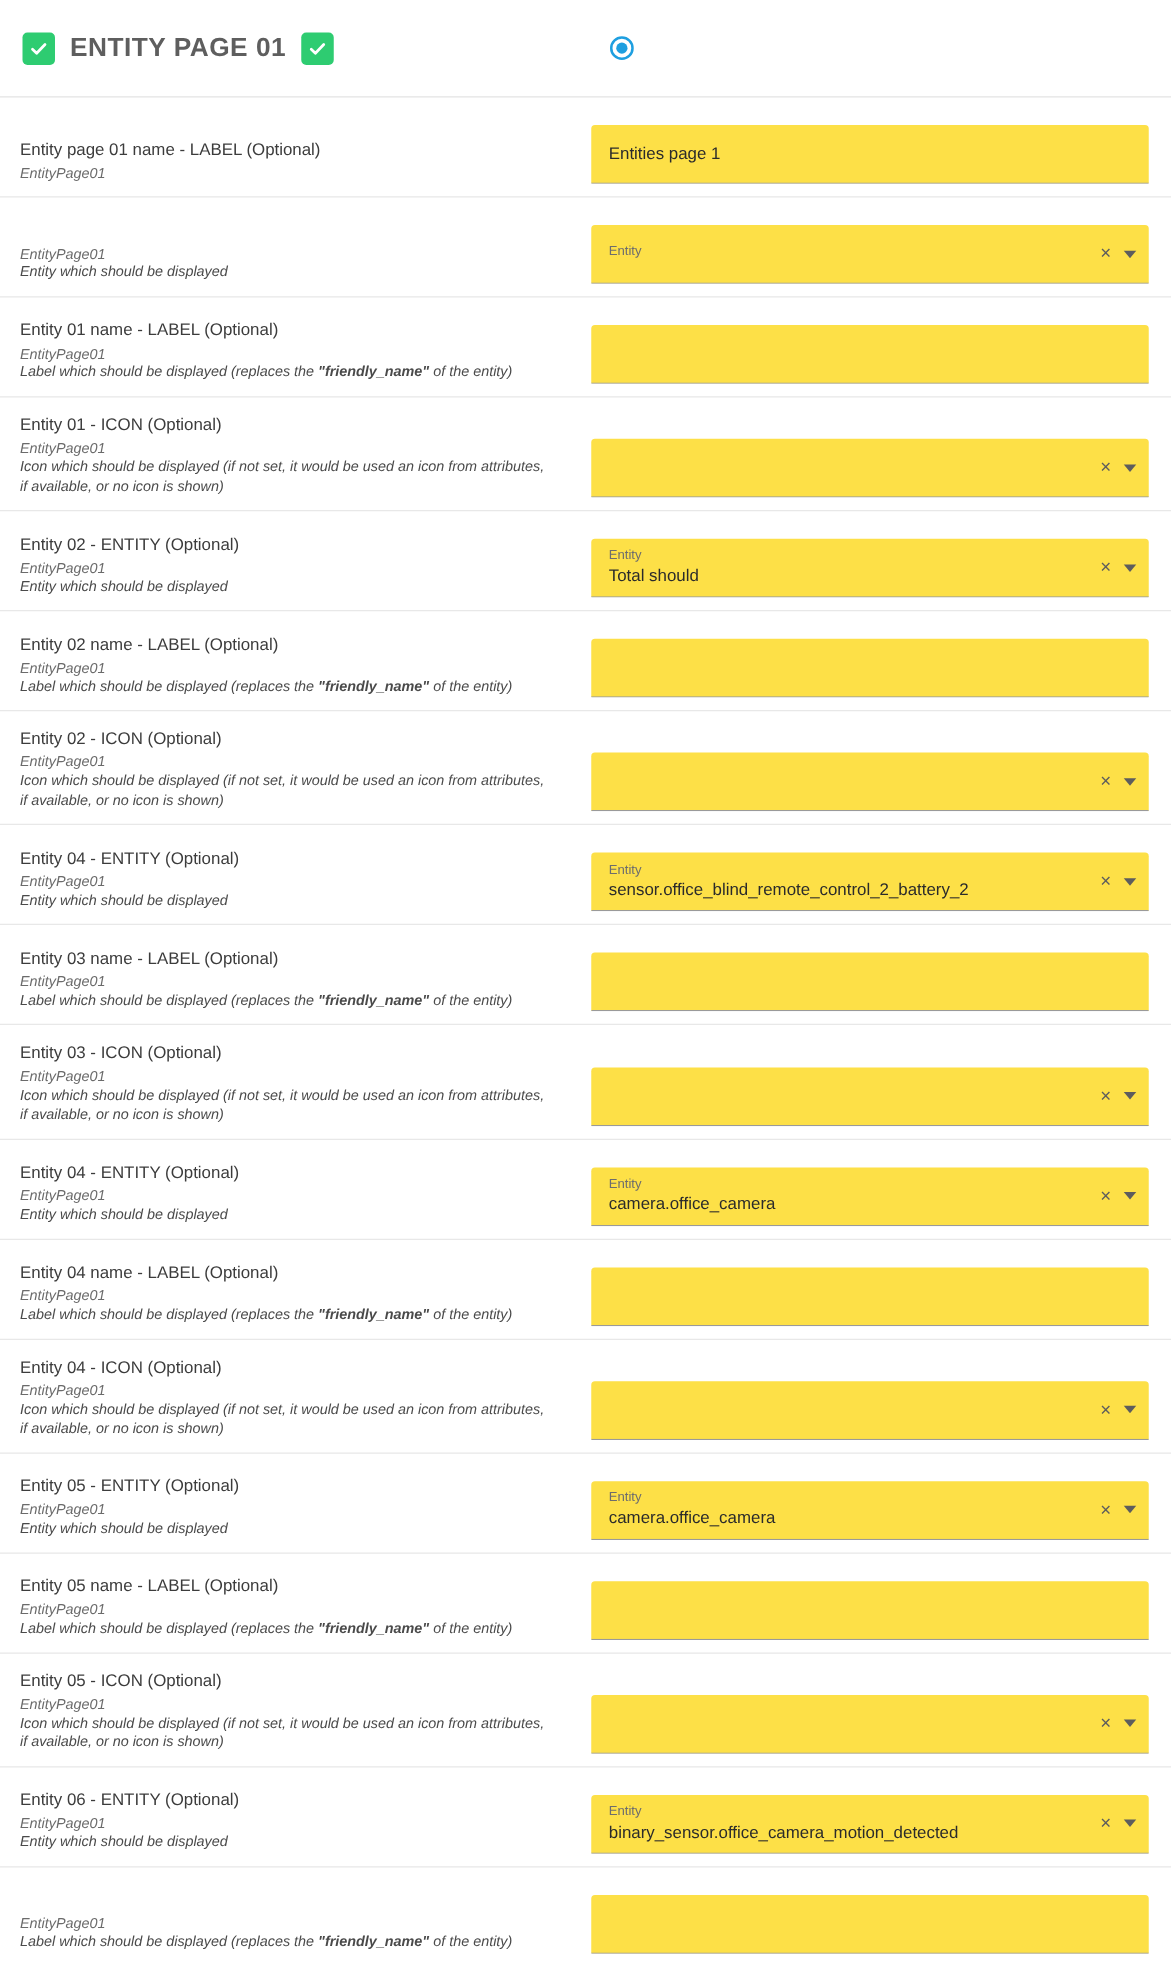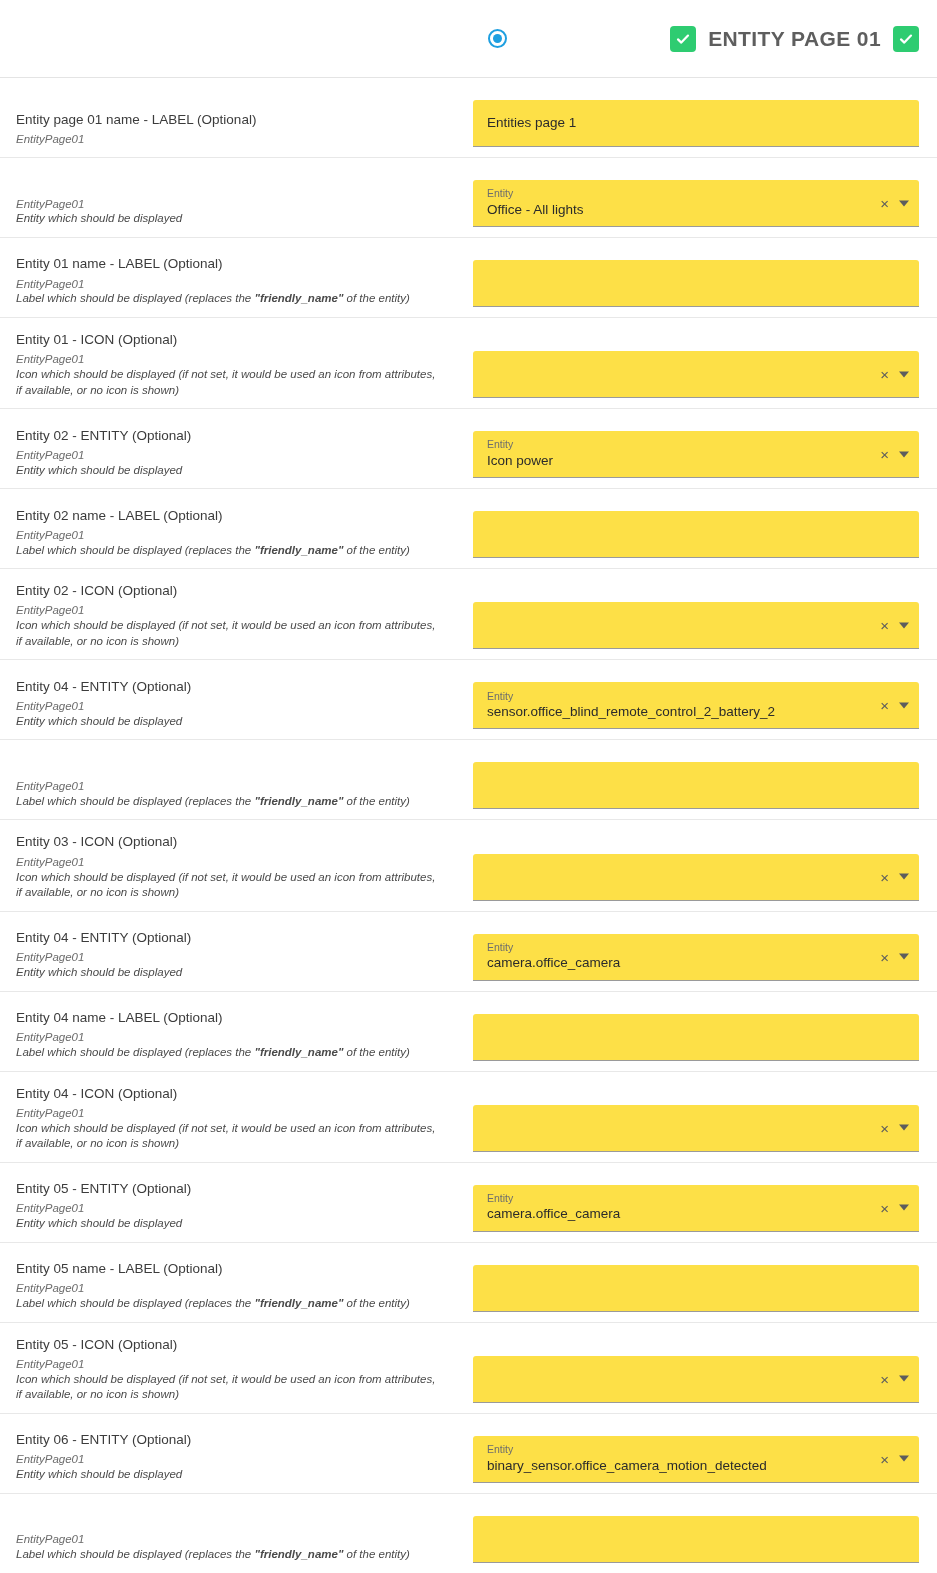--- a/index.html
+++ b/index.html
@@ -17,21 +17,20 @@
   }
 
   
   .header {
     height: 78px;
     border-bottom: 1px solid #e4e4e4;
     display: flex;
     align-items: center;
     padding: 0 18px;
     position: relative;
-    justify-content: flex-end;
   }
   .chk {
     width: 26px; height: 26px;
     border-radius: 4px;
     background: #2ecc71;
     display: inline-flex;
     align-items: center; justify-content: center;
     flex: 0 0 auto;
   }
   .chk svg { display: block; }
@@ -189,21 +188,20 @@
         </div>
       </div>
       <div class="row">
         <div class="row-left">
           <div class="lbl-key">EntityPage01</div>
           <div class="lbl-desc">Entity which should be displayed</div>
         </div>
         <div class="row-right">
           <div class="field">
             <div class="field-caption">Entity</div>
-            <div class="field-value">Office - All lights</div>
             <div class="f-actions">
               <span class="icon-x">×</span>
               <span class="caret"></span>
             </div>
           </div>
         </div>
       </div>
       <div class="row">
         <div class="row-left">
           <div class="lbl-title">Entity 01 name - LABEL (Optional)</div>
@@ -234,21 +232,21 @@
       </div>
       <div class="row">
         <div class="row-left">
           <div class="lbl-title">Entity 02 - ENTITY (Optional)</div>
           <div class="lbl-key">EntityPage01</div>
           <div class="lbl-desc">Entity which should be displayed</div>
         </div>
         <div class="row-right">
           <div class="field">
             <div class="field-caption">Entity</div>
-            <div class="field-value">Icon power</div>
+            <div class="field-value">Total should</div>
             <div class="f-actions">
               <span class="icon-x">×</span>
               <span class="caret"></span>
             </div>
           </div>
         </div>
       </div>
       <div class="row">
         <div class="row-left">
           <div class="lbl-title">Entity 02 name - LABEL (Optional)</div>
@@ -289,20 +287,21 @@
             <div class="field-value">sensor.office_blind_remote_control_2_battery_2</div>
             <div class="f-actions">
               <span class="icon-x">×</span>
               <span class="caret"></span>
             </div>
           </div>
         </div>
       </div>
       <div class="row">
         <div class="row-left">
+          <div class="lbl-title">Entity 03 name - LABEL (Optional)</div>
           <div class="lbl-key">EntityPage01</div>
           <div class="lbl-desc">Label which should be displayed (replaces the <b>"friendly_name"</b> of the entity)</div>
         </div>
         <div class="row-right">
           <div class="field plain">
             <div class="field-value single"></div>
           </div>
         </div>
       </div>
       <div class="row">

